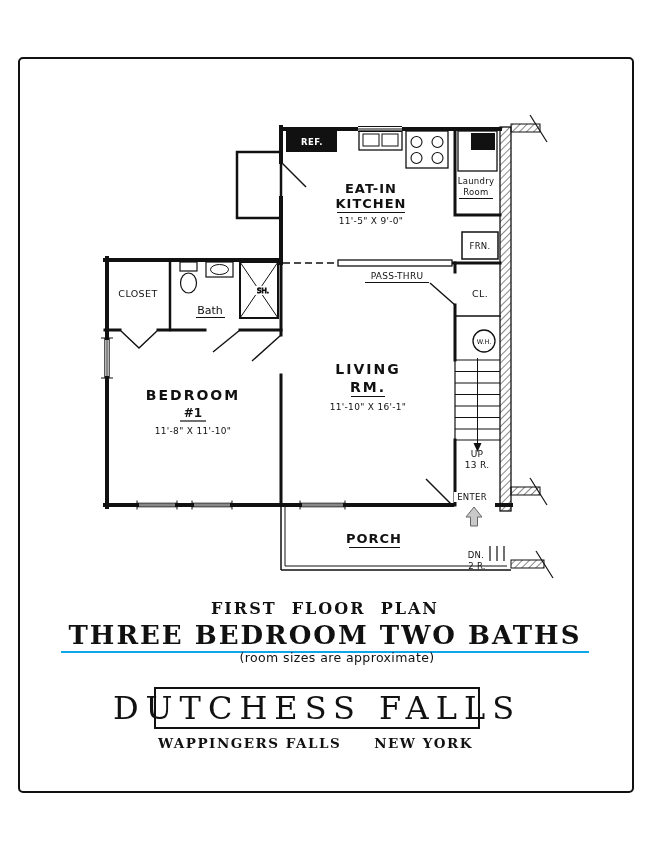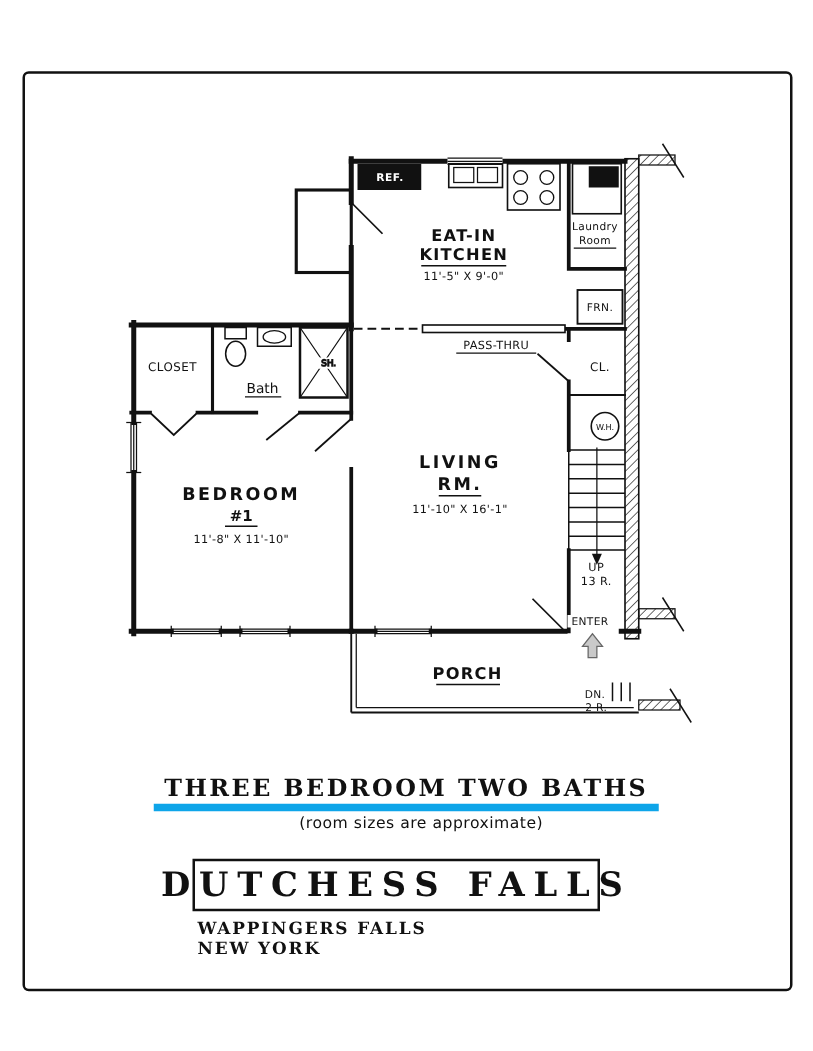--- a/index.html
+++ b/index.html
@@ -16,27 +16,27 @@
   .dim{font-size:9px;letter-spacing:.3px;}
   .tiny{font-size:6.5px;}
   .wtxt{fill:#ffffff;font-size:8.5px;font-weight:bold;letter-spacing:.5px;}
   
   .cap{position:absolute;left:0;width:650px;text-align:center;}
   .title-row{top:599px;display:flex;justify-content:center;gap:46px;
              font-family:"DejaVu Serif",serif;font-weight:bold;font-size:16px;letter-spacing:2px;}
   .title-row span{white-space:pre;}
   .subtitle-row{top:620px;}
   .subtitle-row span{display:inline-block;font-family:"DejaVu Serif",serif;font-weight:bold;
-             font-size:19px;letter-spacing:2px;border-bottom:6px solid #0ea5e9;padding:0 8px 1px;white-space:pre;}
+             font-size:26px;letter-spacing:2px;border-bottom:2px solid #0ea5e9;padding:0 8px 1px;white-space:pre;}
   .note-row{top:650px;font-size:12.5px;letter-spacing:.4px;font-family:"DejaVu Sans",sans-serif;margin-left:12px;}
   .devbox{position:absolute;left:154px;top:687px;width:322px;height:38px;border:2.5px solid #111;
           display:flex;align-items:center;justify-content:center;}
-  .devbox span{font-family:"DejaVu Serif",serif;font-size:27px;font-weight:bold;letter-spacing:7px;white-space:pre;}
+  .devbox span{font-family:"DejaVu Serif",serif;font-size:32px;font-weight:normal;letter-spacing:7px;white-space:pre;}
   .cityrow{position:absolute;left:158px;top:735px;width:315px;display:flex;justify-content:space-between;
-           font-family:"DejaVu Serif",serif;font-weight:bold;font-size:13.5px;letter-spacing:1.5px;flex-direction:column;}
+           font-family:"DejaVu Serif",serif;font-weight:bold;font-size:13.5px;letter-spacing:1.5px;}
 </style>
 </head>
 <body>
 
 <div class="sheet">
   <div class="frame"></div>
 
   <svg width="650" height="841" viewBox="0 0 650 841">
     <defs>
       <pattern id="hatch" patternUnits="userSpaceOnUse" width="5" height="5" patternTransform="rotate(45)">
@@ -214,20 +214,21 @@
 
       <text class="t med" x="374" y="543" letter-spacing="2">PORCH</text>
       <line x1="349" y1="547.5" x2="400" y2="547.5" stroke="#111" stroke-width="1.2"></line>
 
       <text class="t sml" x="476" y="558">DN.</text>
       <text class="t sml" x="477" y="569">2 R.</text>
     </g>
   </svg>
 
   <div class="cap title-row">
+    <span>FIRST  FLOOR  PLAN</span>
   </div>
   <div class="cap subtitle-row">
     <span>THREE BEDROOM TWO BATHS</span>
   </div>
   <div class="cap note-row">(room sizes are approximate)</div>
   <div class="devbox">
     <span>DUTCHESS FALLS</span>
   </div>
   <div class="cityrow">
     <span>WAPPINGERS FALLS</span>

